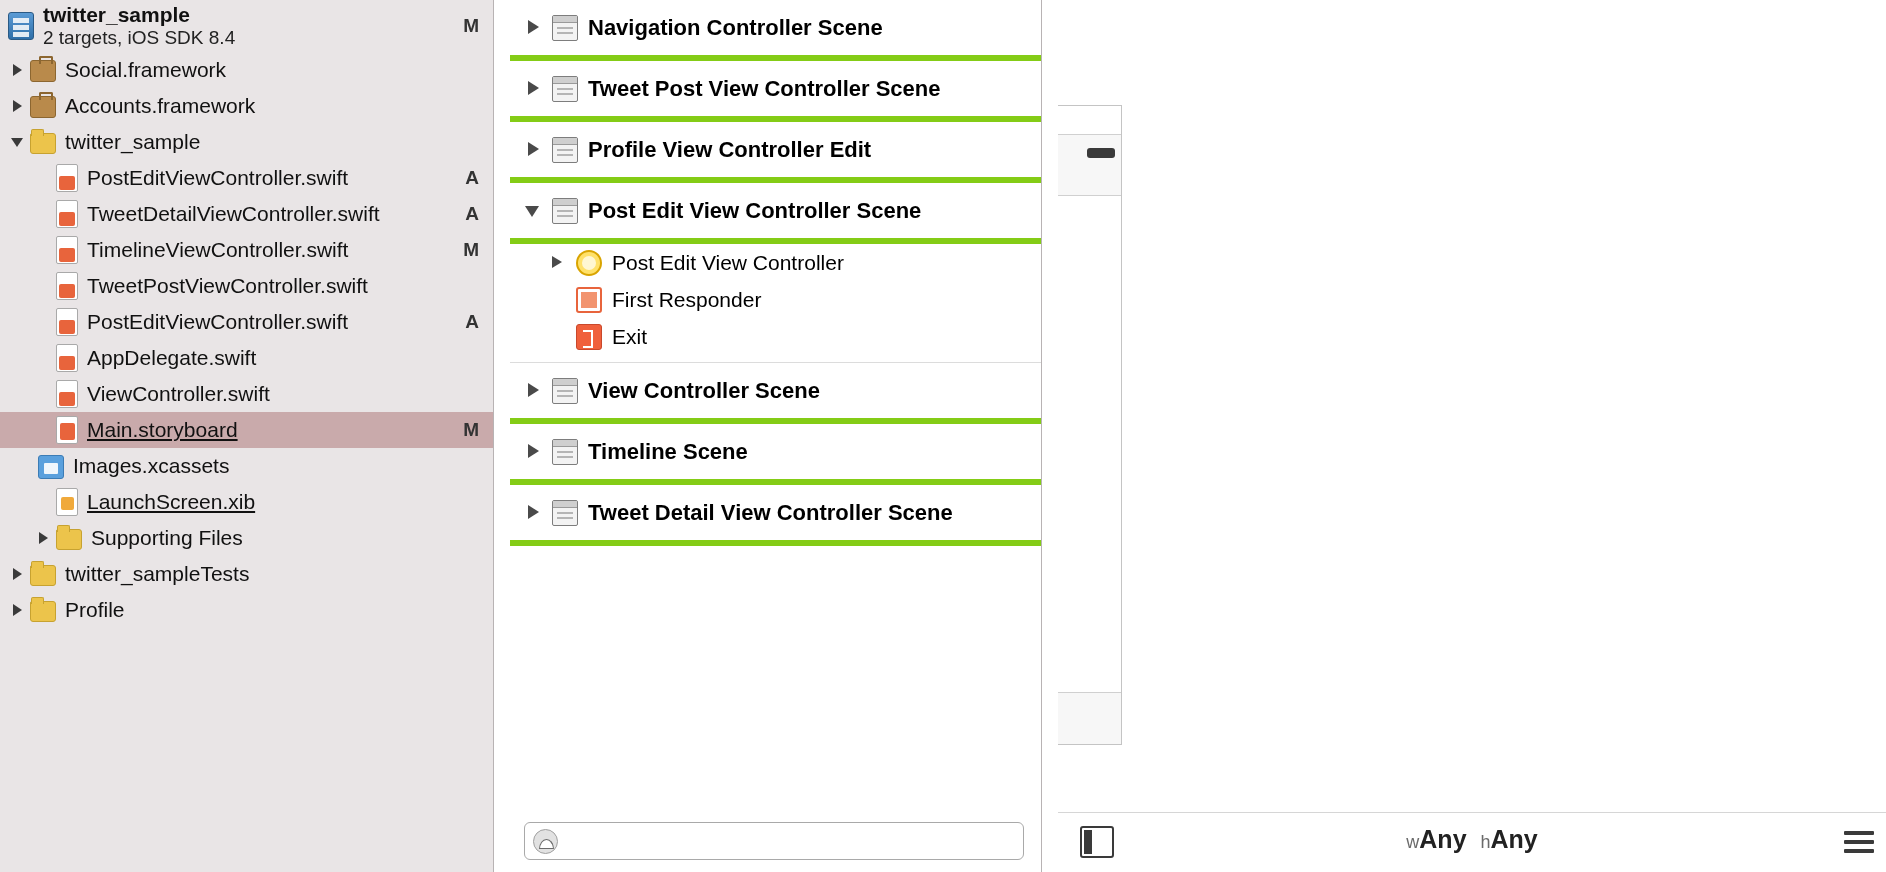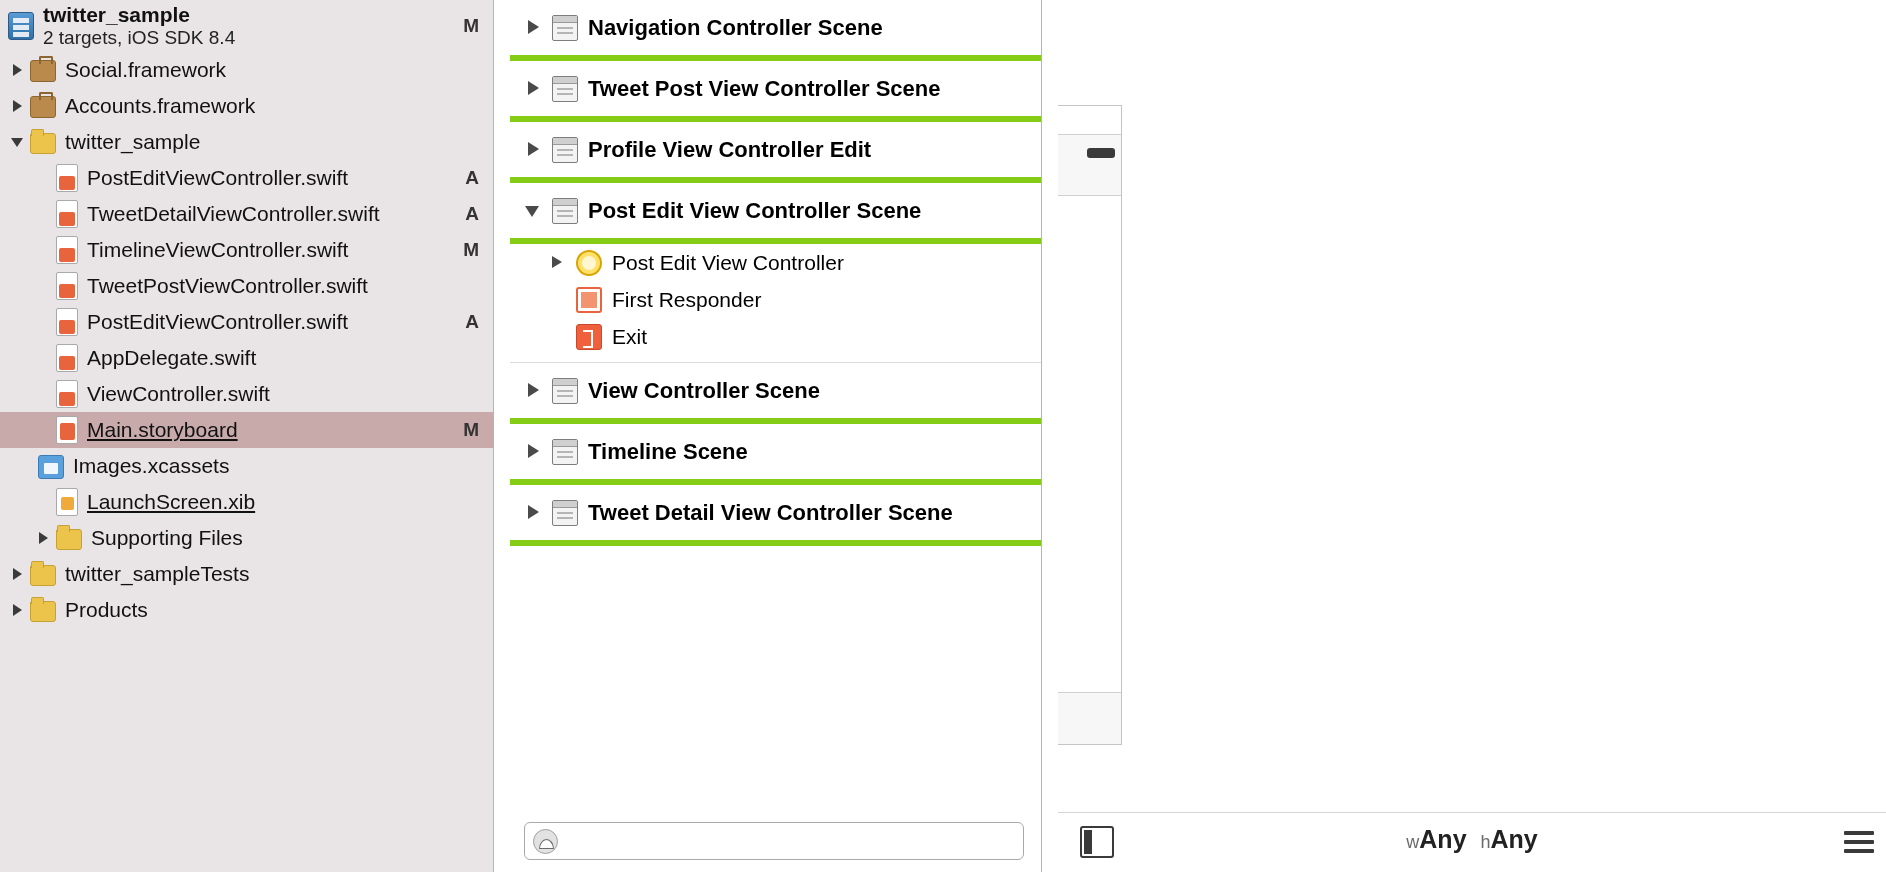--- a/index.html
+++ b/index.html
@@ -577,21 +577,21 @@
           <span class="nav-label">Supporting Files</span>
         </div>
         <div class="nav-row" style="padding-left: 8px;">
           <div class="disclosure closed"></div>
           <div class="nav-icon icon-folder"></div>
           <span class="nav-label">twitter_sampleTests</span>
         </div>
         <div class="nav-row" style="padding-left: 8px;">
           <div class="disclosure closed"></div>
           <div class="nav-icon icon-folder"></div>
-          <span class="nav-label">Products</span>
+          <span class="nav-label">Profile</span>
         </div>
       </div>
   </div>
 
   <div class="outline">
     <div id="outline-list">
         <div class="scene-row">
           <div class="scene-disc closed"></div>
           <div class="scene-icon plain"></div>
           <span>Navigation Controller Scene</span>

